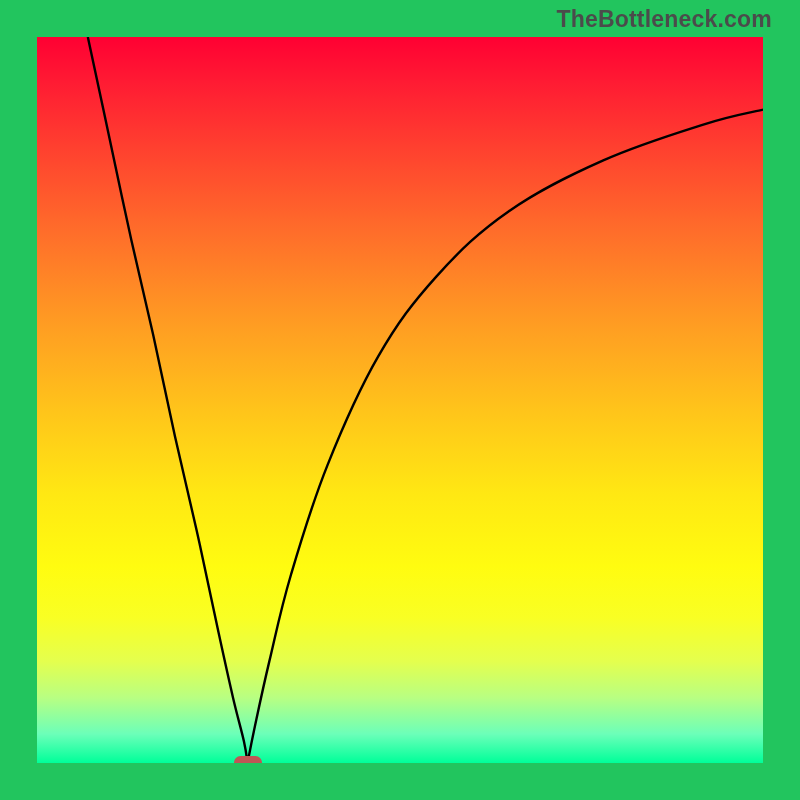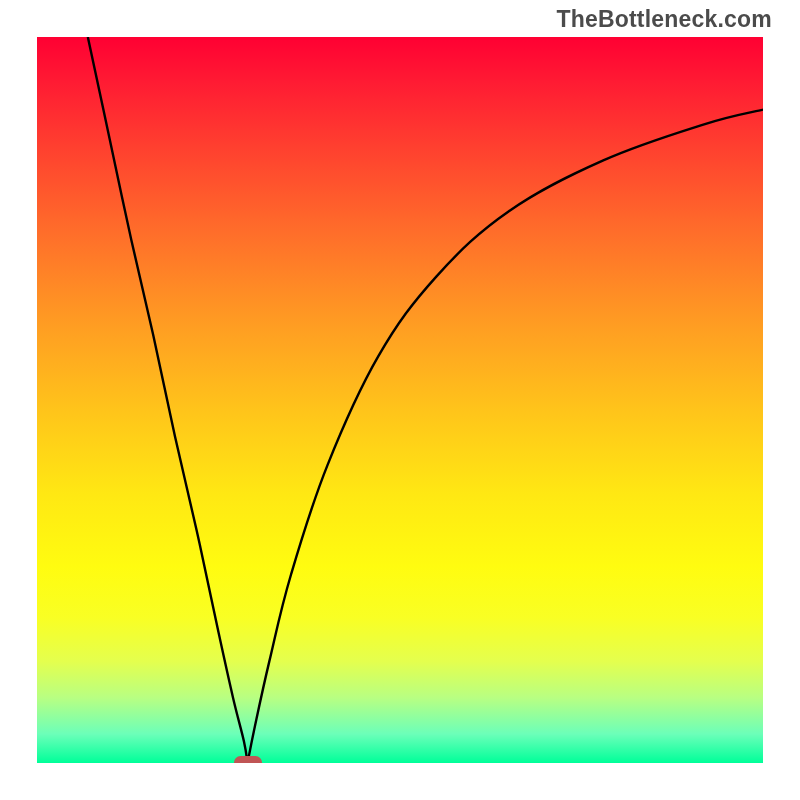--- a/index.html
+++ b/index.html
@@ -10,21 +10,21 @@
     overflow: hidden;
     background: #000;
     font-family: Arial, Helvetica, sans-serif;
   }
   .frame {
     position: absolute;
     left: 0;
     top: 0;
     width: 800px;
     height: 800px;
-    background: #ffffff;
+    background: #22c55e;
   }
   .plot-area {
     position: absolute;
     left: 37px;
     top: 37px;
     width: 726px;
     height: 726px;
     overflow: hidden;
   }
   .gradient-bg {

